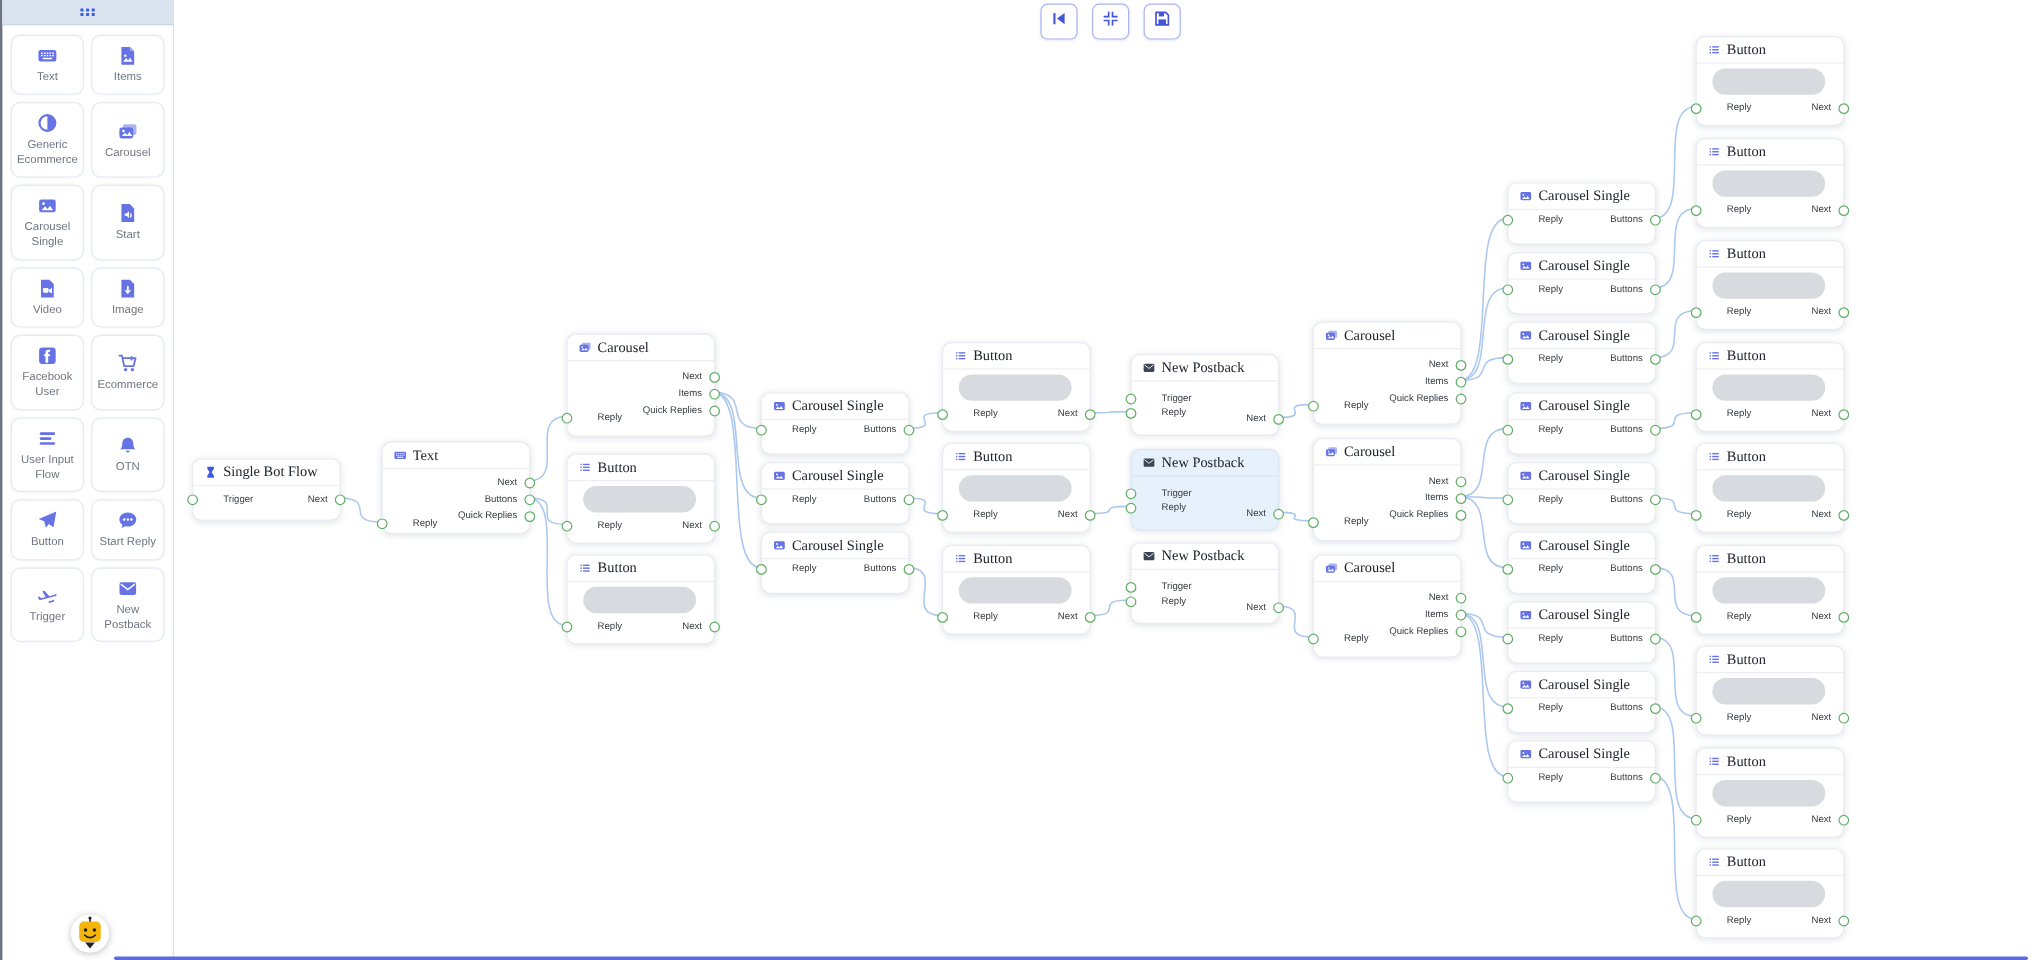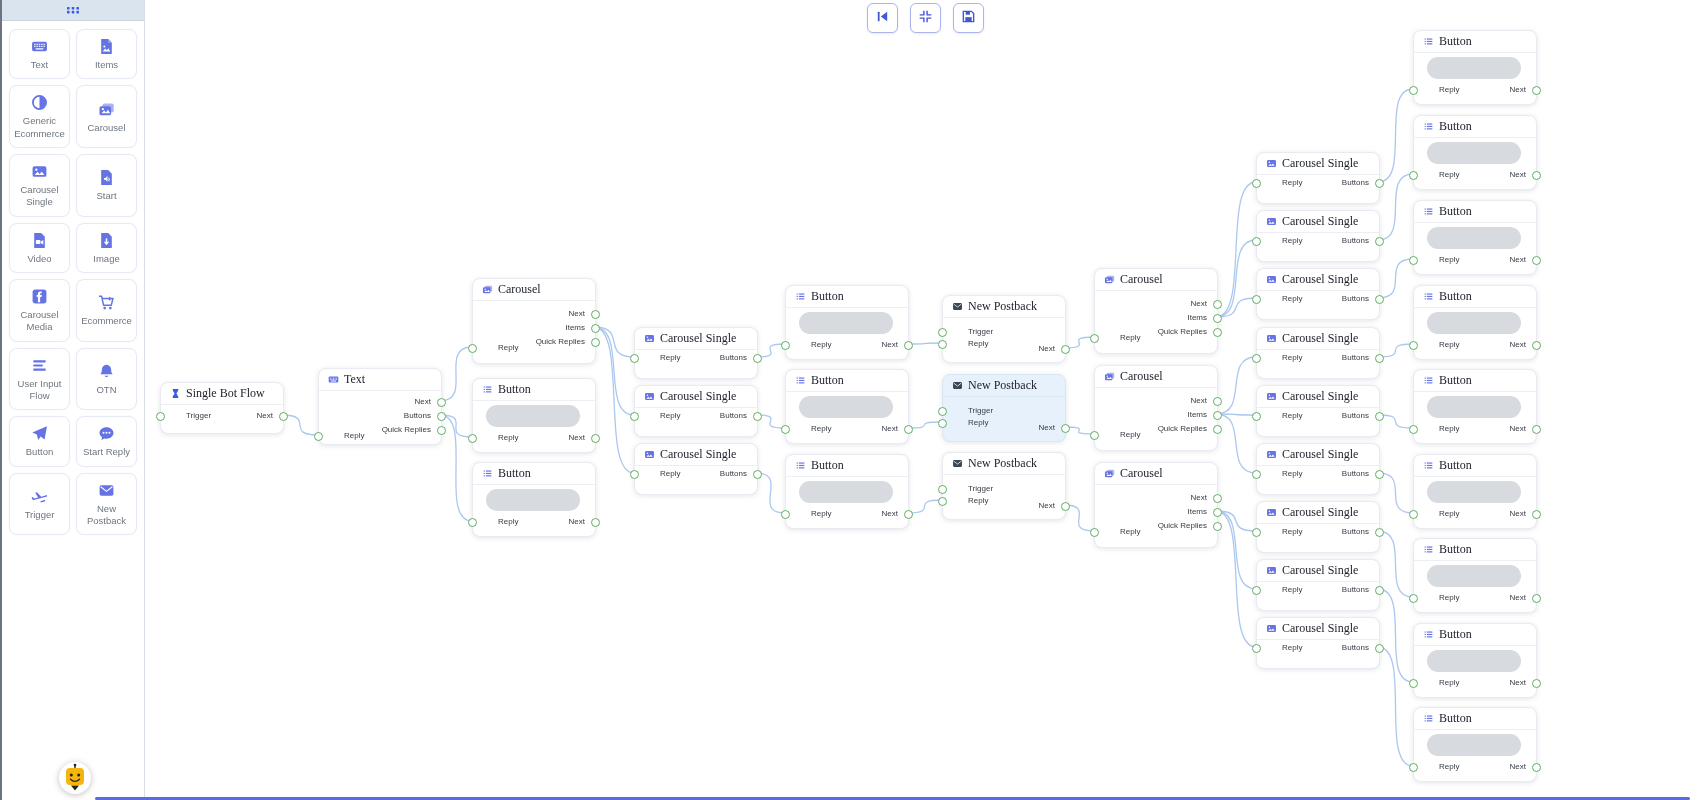--- a/index.html
+++ b/index.html
@@ -887,21 +887,21 @@
         </span>
         <span class="side-label">Image</span>
       </div>
       <div class="side-card">
         <span class="side-icon">
           <svg width="17" height="17" viewBox="0 0 16 16">
             <rect x="1.5" y="1.5" width="13" height="13" rx="2.6" fill="#6673e5"></rect>
             <path d="M9.9 8.4H8.6v5.1H6.5V8.4H5.4V6.7h1.1V5.5c0-1.4.6-2.3 2.3-2.3h1.3V5h-.9c-.5 0-.6.2-.6.7v1h1.6z" fill="#fff"></path>
           </svg>
         </span>
-        <span class="side-label">Carousel Media</span>
+        <span class="side-label">Facebook User</span>
       </div>
       <div class="side-card">
         <span class="side-icon">
           <svg width="17" height="17" viewBox="0 0 16 16">
             <g stroke="#6673e5" stroke-width="1.4" fill="none" stroke-linecap="round" stroke-linejoin="round">
               <path d="M1.4 2.2h2l1.8 8.3h7.3l1.6-6.3H4.1"></path>
             </g>
             <circle cx="6.3" cy="13.2" r="1.3" fill="#6673e5"></circle>
             <circle cx="11.6" cy="13.2" r="1.3" fill="#6673e5"></circle>
             <g stroke="#6673e5" stroke-width="1.2">

